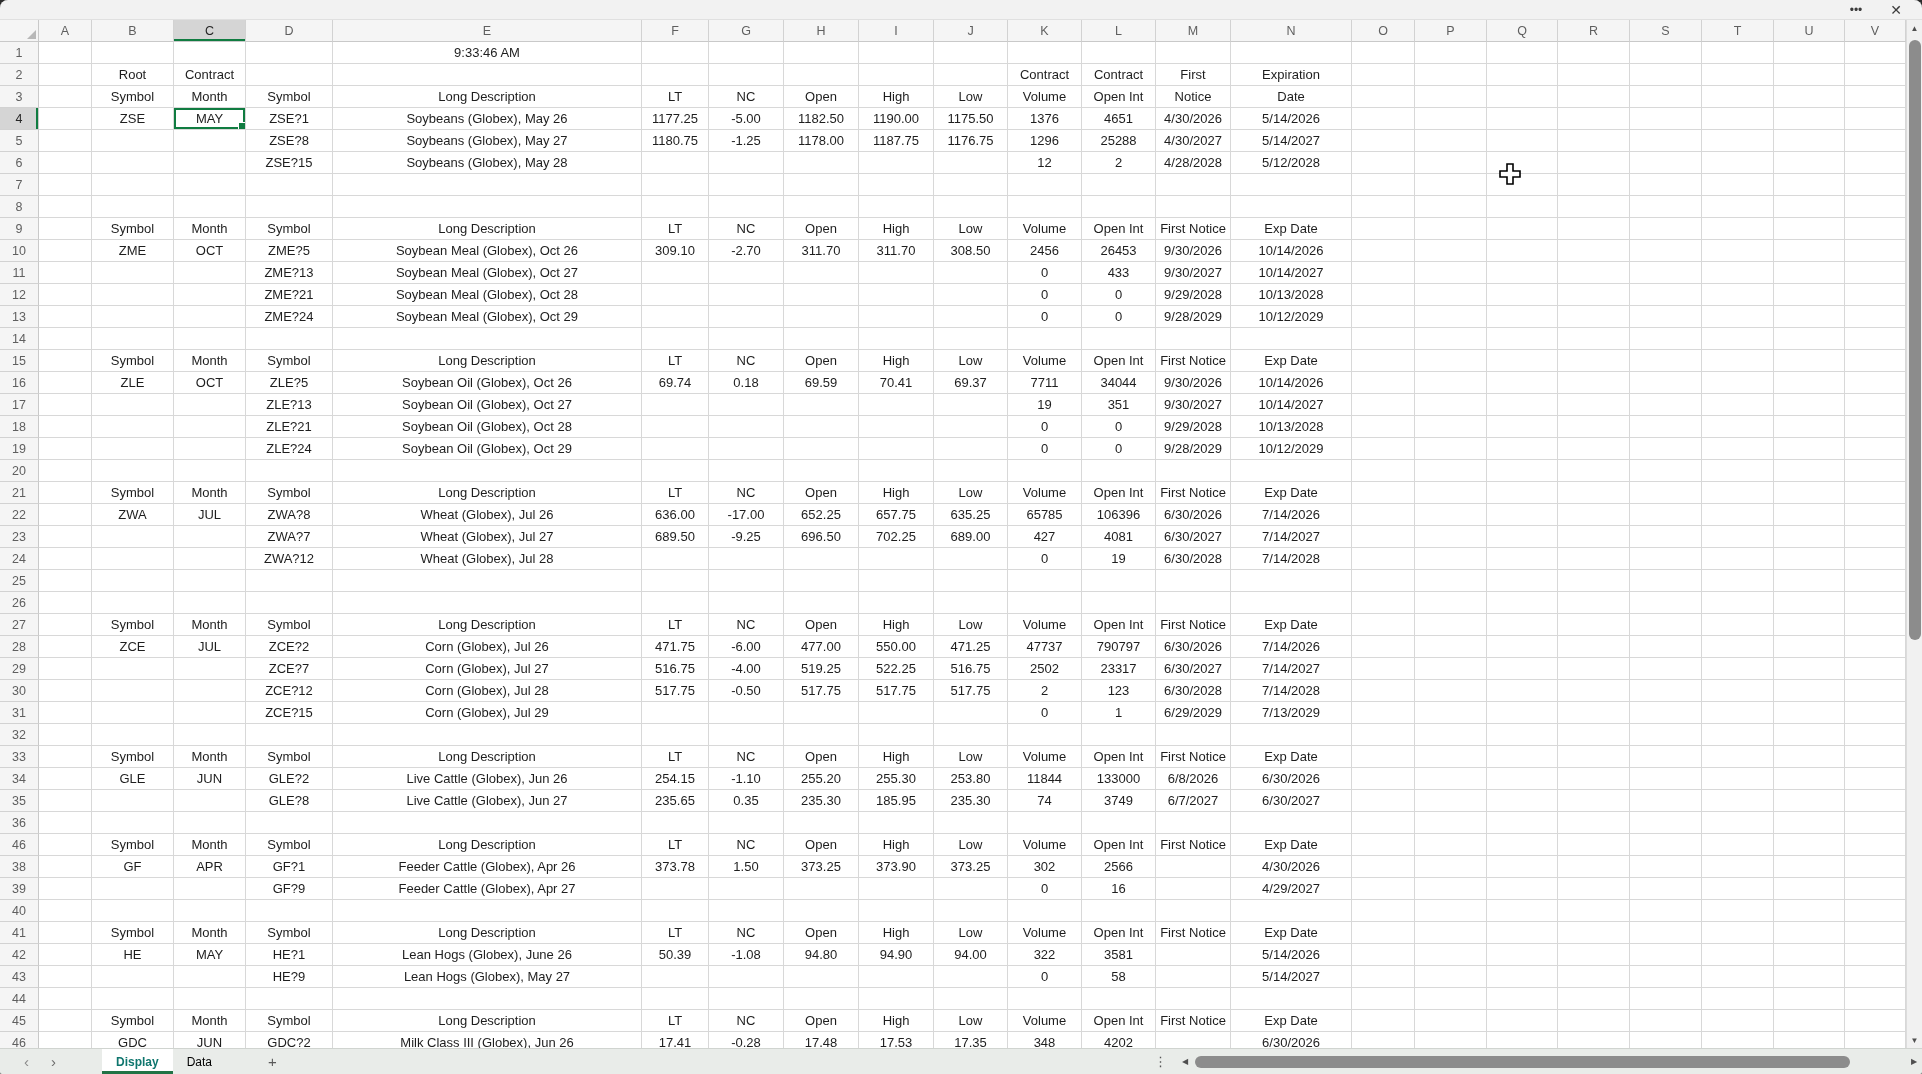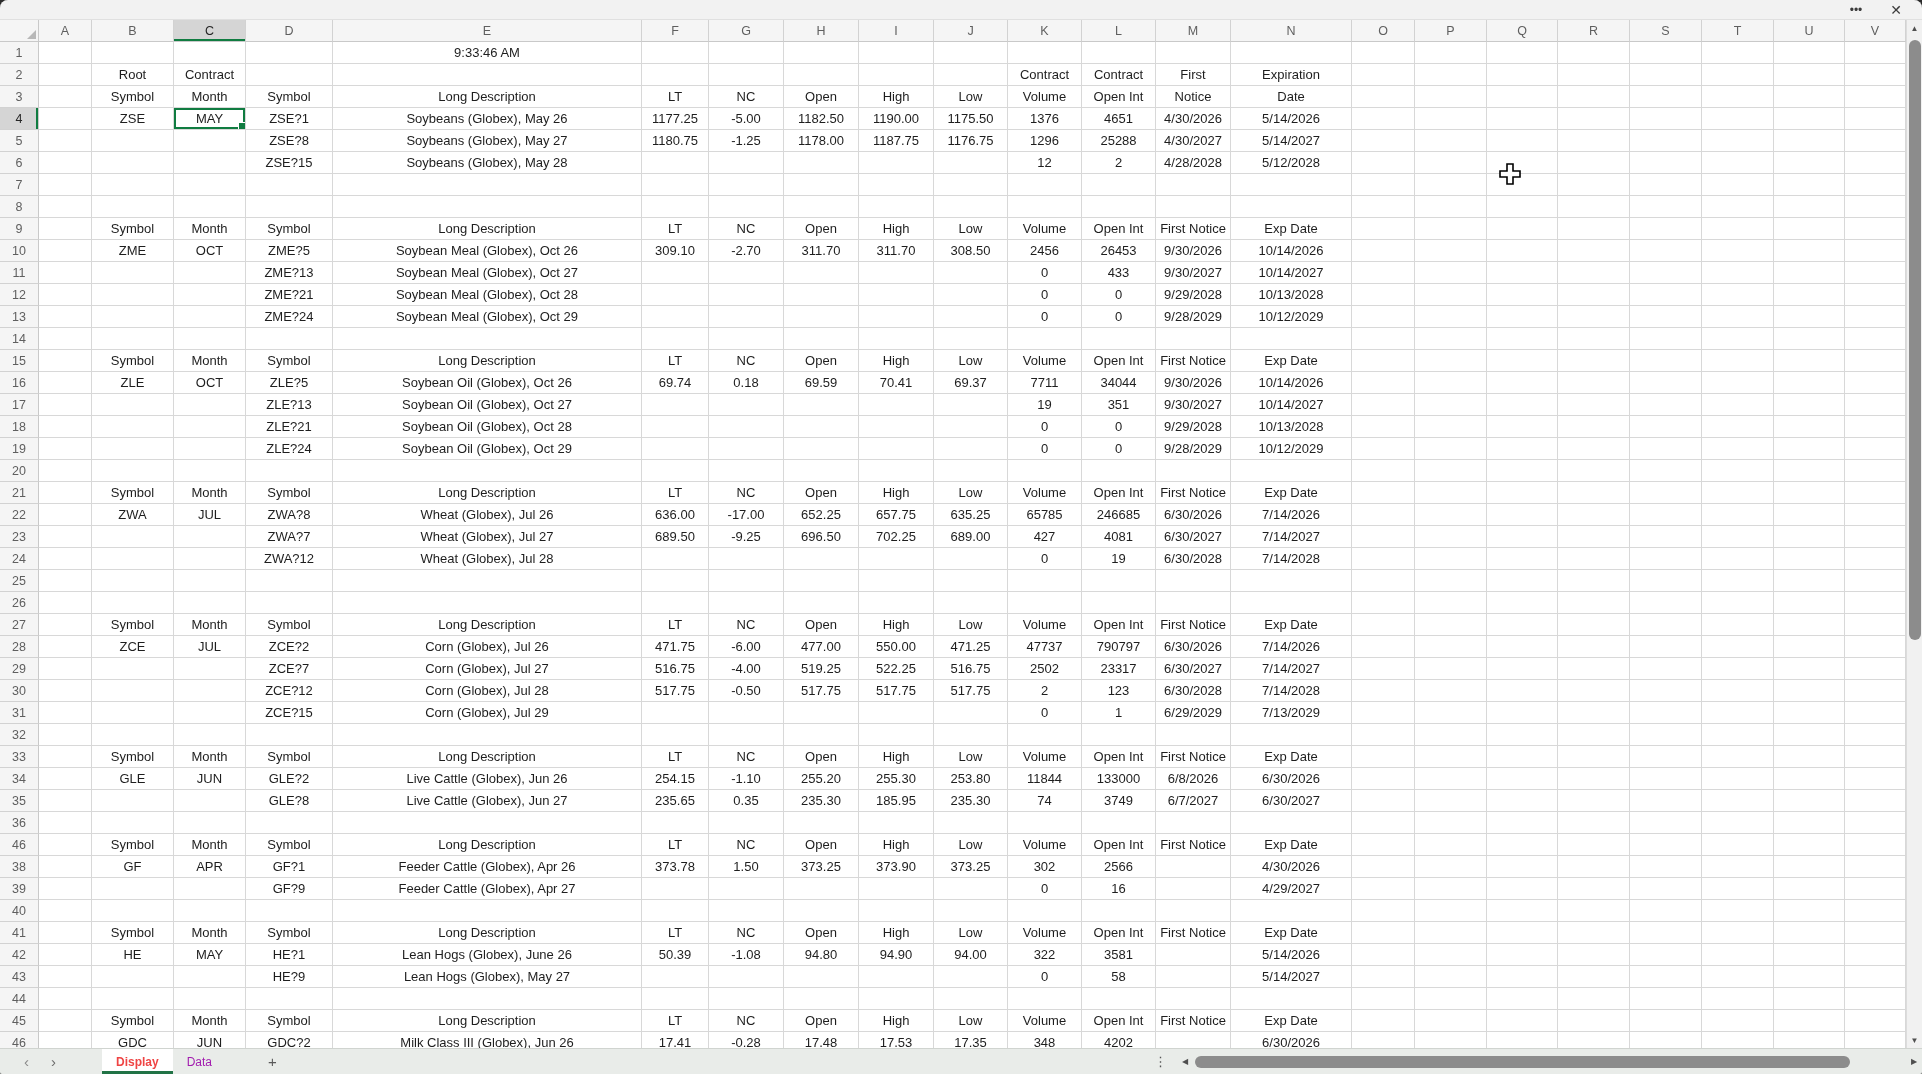--- a/index.html
+++ b/index.html
@@ -39,22 +39,22 @@
     font-size:8px;color:#4f4f4f;flex:0 0 auto;}
   .vtrack{flex:1;width:16px;position:relative;}
   .vthumb{position:absolute;top:4px;left:2px;width:12px;height:600px;background:#8c8c8c;border-radius:6px;}
   
   .tabbar{position:absolute;left:0;bottom:0;width:1922px;height:26px;background:#e9ece9;
     border-top:1px solid #d0d4d0;display:flex;align-items:stretch;}
   .navarrows{display:flex;align-items:center;gap:22px;padding:0 18px 0 24px;}
   .nav{font-size:15px;color:#8a8a8a;line-height:1;}
   .nav.next{color:#6d6d6d;}
   .tabs{display:flex;align-items:stretch;margin-left:28px;}
-  .tab{display:flex;align-items:center;padding:0 14px;font-size:12px;color:#a21caf;}
-  .tab.active{background:#ffffff;color:#ef4444;font-weight:700;box-shadow:inset 0 -3px 0 #217346;}
+  .tab{display:flex;align-items:center;padding:0 14px;font-size:12px;color:#000000;}
+  .tab.active{background:#ffffff;color:#0f766e;font-weight:700;box-shadow:inset 0 -3px 0 #217346;}
   .addtab{display:flex;align-items:center;padding:0 14px;margin-left:28px;font-size:15px;color:#5a5a5a;}
   .spacer{flex:1;}
   .kebab{display:flex;align-items:center;padding:0 10px;font-size:13px;color:#555;}
   .hscroll{width:745px;display:flex;align-items:center;}
   .htrack{flex:1;height:26px;position:relative;}
   .hthumb{position:absolute;left:2px;top:7px;width:655px;height:12px;background:#8c8c8c;border-radius:6px;}
   
   .cursor{position:absolute;left:1499px;top:163px;z-index:9;pointer-events:none;}
 </style>
 </head>
@@ -585,21 +585,21 @@
           <div class="cell">ZWA</div>
           <div class="cell">JUL</div>
           <div class="cell">ZWA?8</div>
           <div class="cell">Wheat (Globex), Jul 26</div>
           <div class="cell">636.00</div>
           <div class="cell">-17.00</div>
           <div class="cell">652.25</div>
           <div class="cell">657.75</div>
           <div class="cell">635.25</div>
           <div class="cell">65785</div>
-          <div class="cell">246685</div>
+          <div class="cell">106396</div>
           <div class="cell">6/30/2026</div>
           <div class="cell">7/14/2026</div>
           <div class="cell"></div>
           <div class="cell"></div>
           <div class="cell"></div>
           <div class="cell"></div>
           <div class="cell"></div>
           <div class="cell"></div>
           <div class="cell"></div>
           <div class="cell"></div>

